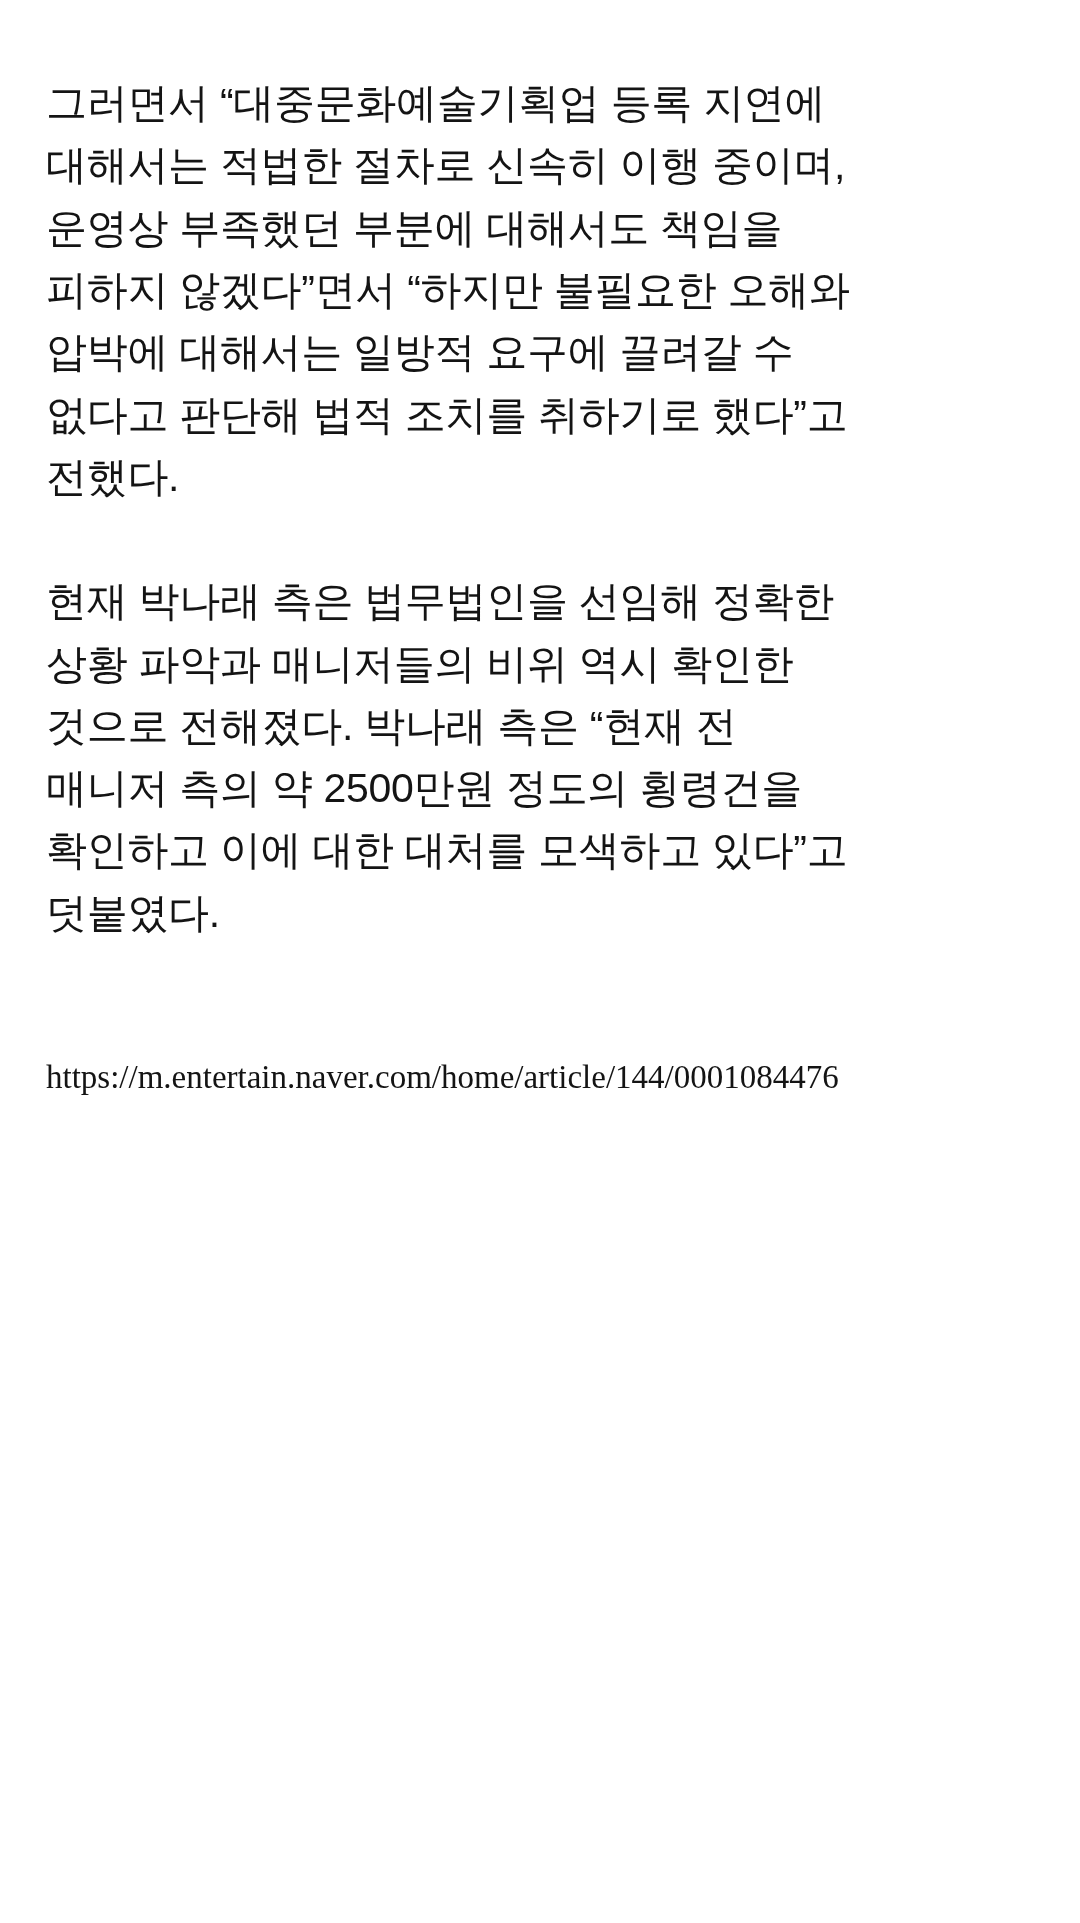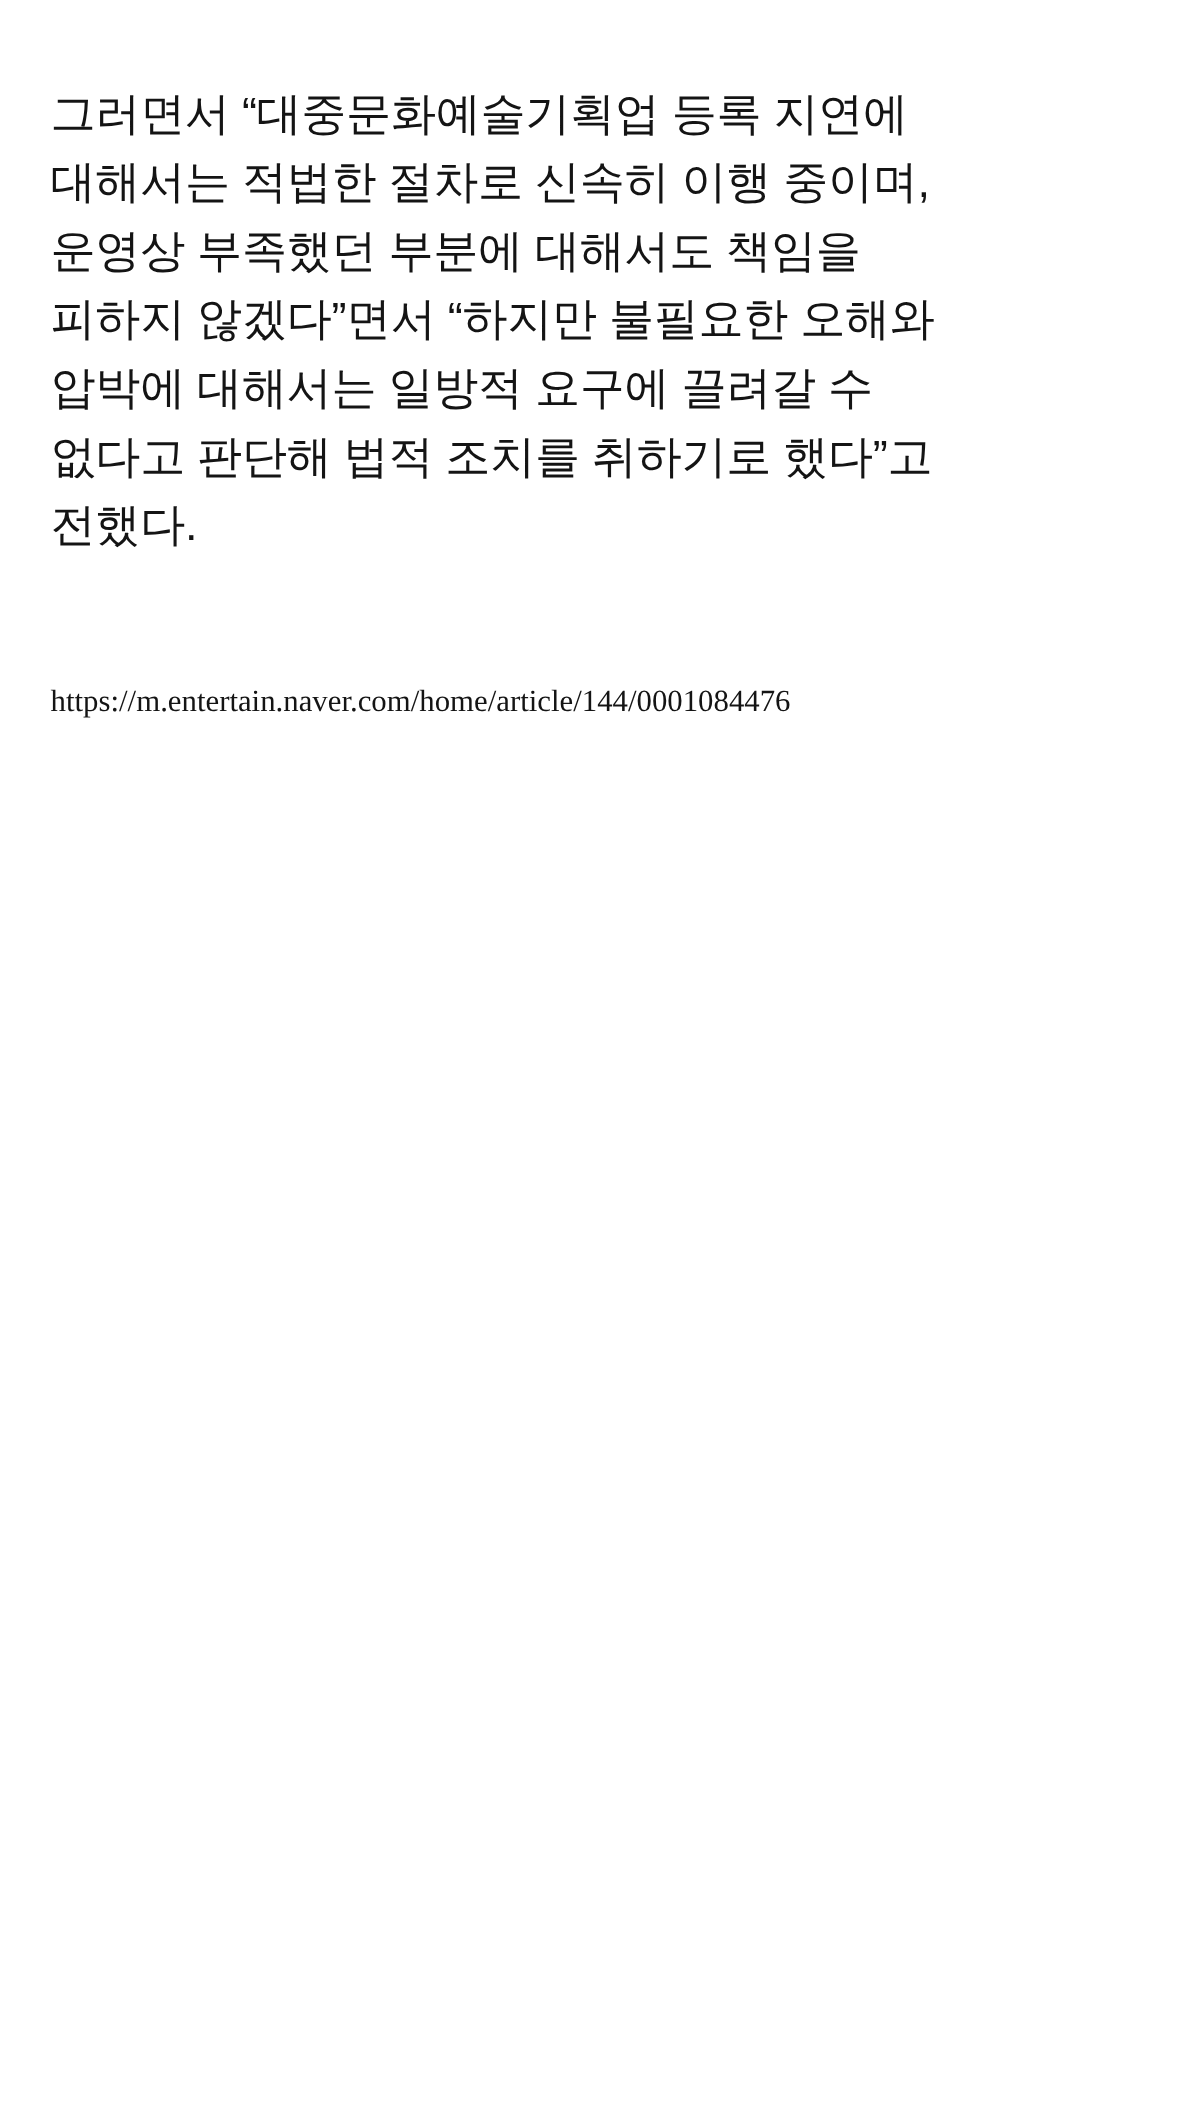--- a/index.html
+++ b/index.html
@@ -35,36 +35,37 @@
   }
   p.para:last-of-type {
     margin-bottom: 0;
   }
   .spacer {
     height: 110px;
   }
   .source-link {
     display: block;
     font-family: "Liberation Serif", serif;
-    font-size: 28px;
+    font-size: 33px;
     line-height: 1.42;
     color: #141414;
     text-decoration: none;
     word-break: break-all;
     letter-spacing: 0px;
   }
 </style>
 </head>
 <body>
 
 <div class="page">
   <div class="article-body">
 
     <p class="para">그러면서 “대중문화예술기획업 등록 지연에 대해서는 적법한 절차로 신속히 이행 중이며, 운영상 부족했던 부분에 대해서도 책임을 피하지 않겠다”면서 “하지만 불필요한 오해와 압박에 대해서는 일방적 요구에 끌려갈 수 없다고 판단해 법적 조치를 취하기로 했다”고 전했다.</p>
 
+    <p class="para">현재 박나래 측은 법무법인을 선임해 정확한 상황 파악과 매니저들의 비위 역시 확인한 것으로 전해졌다. 박나래 측은 “현재 전 매니저 측의 약 2500만원 정도의 횡령건을 확인하고 이에 대한 대처를 모색하고 있다”고 덧붙였다.</p>
 
 
     <div class="spacer"></div>
 
     <a class="source-link" href="#">https://m.entertain.naver.com/home/article/144/0001084476</a>
 
   </div>
 </div>
 
 </body></html>

